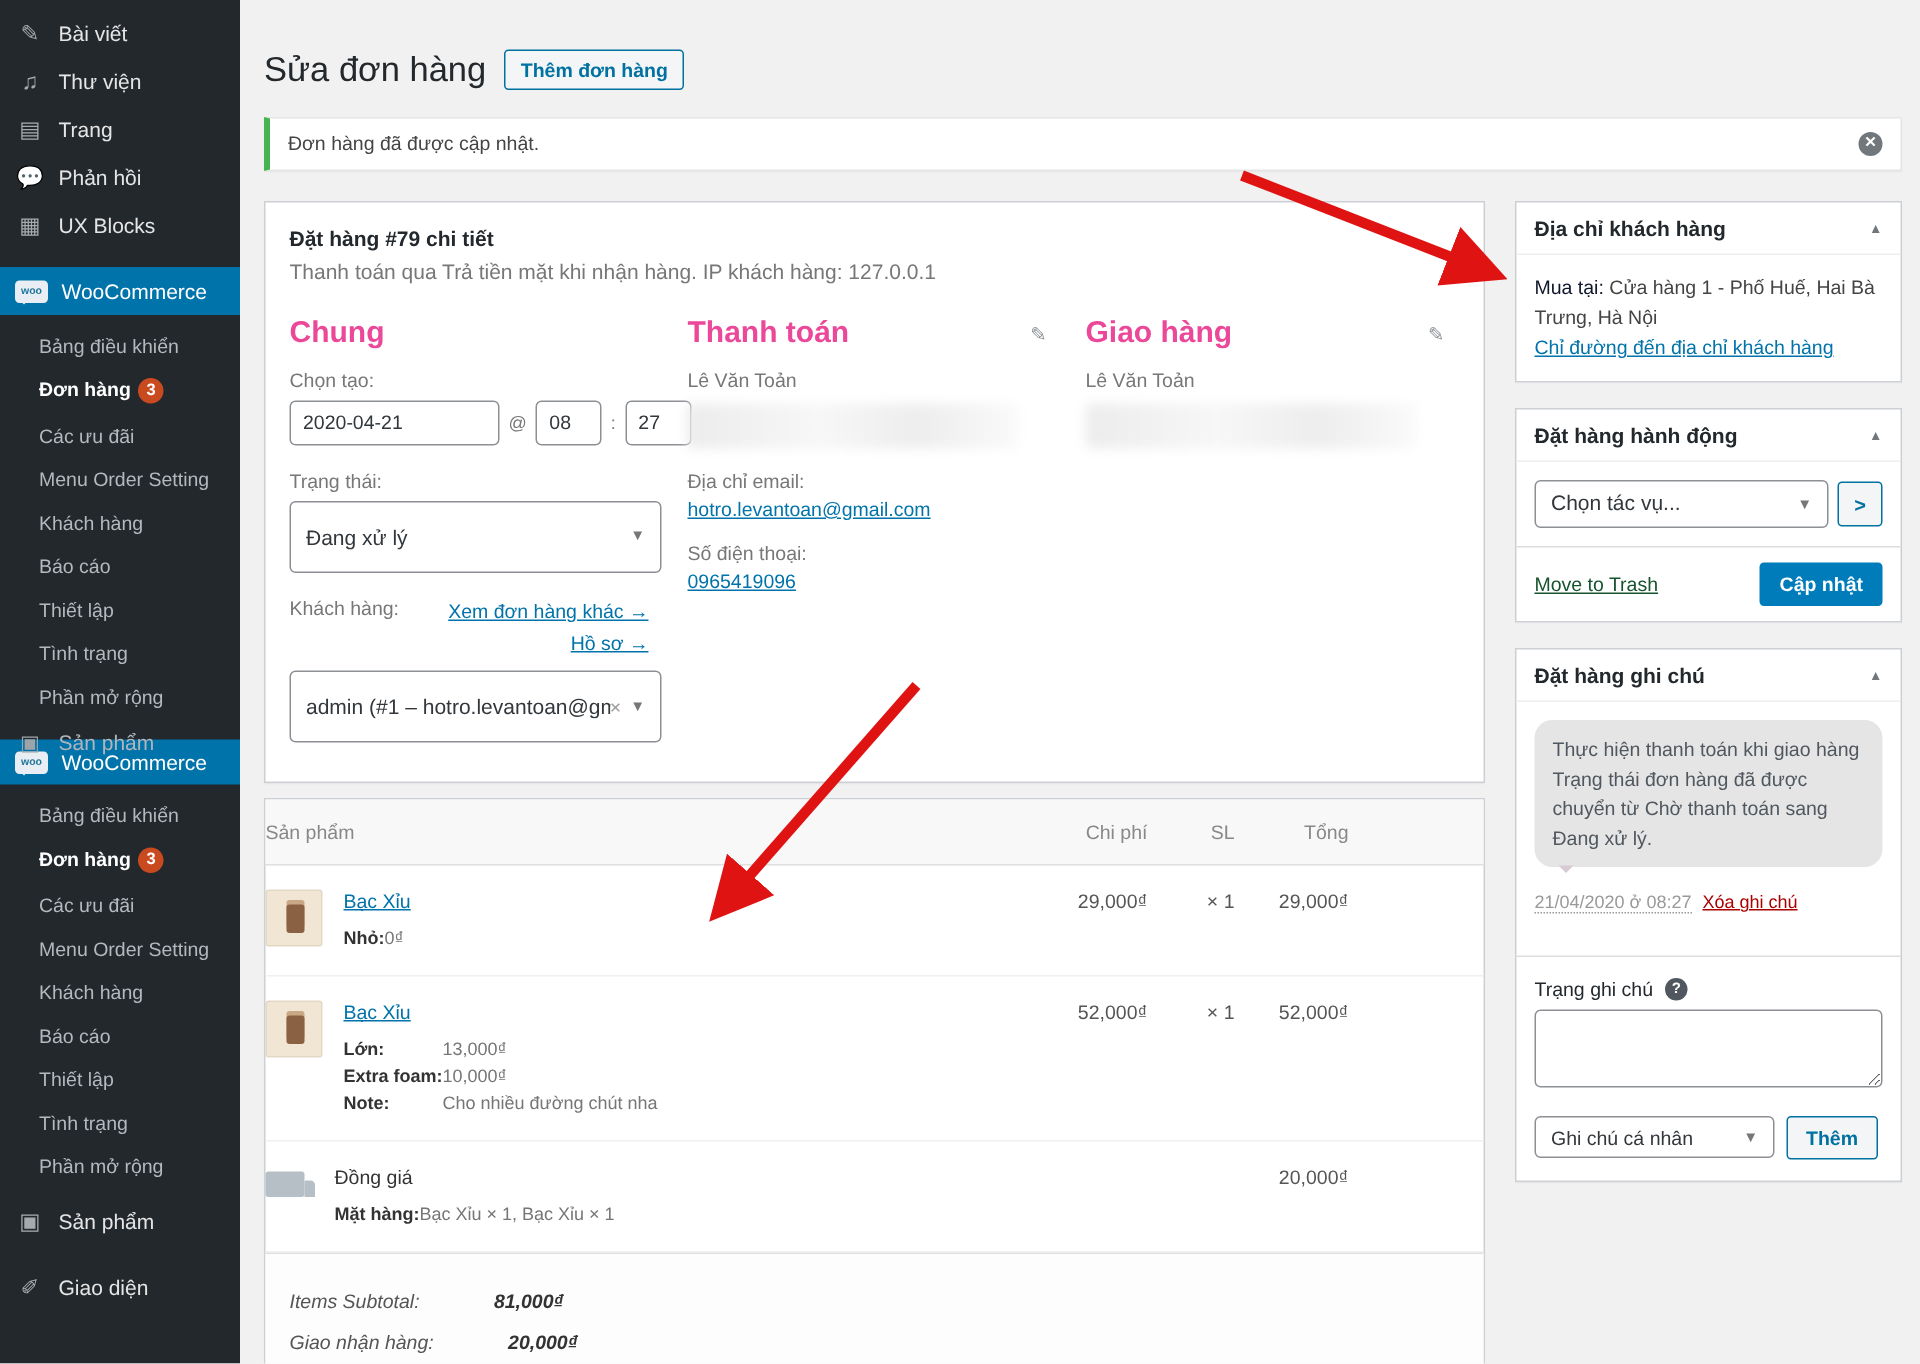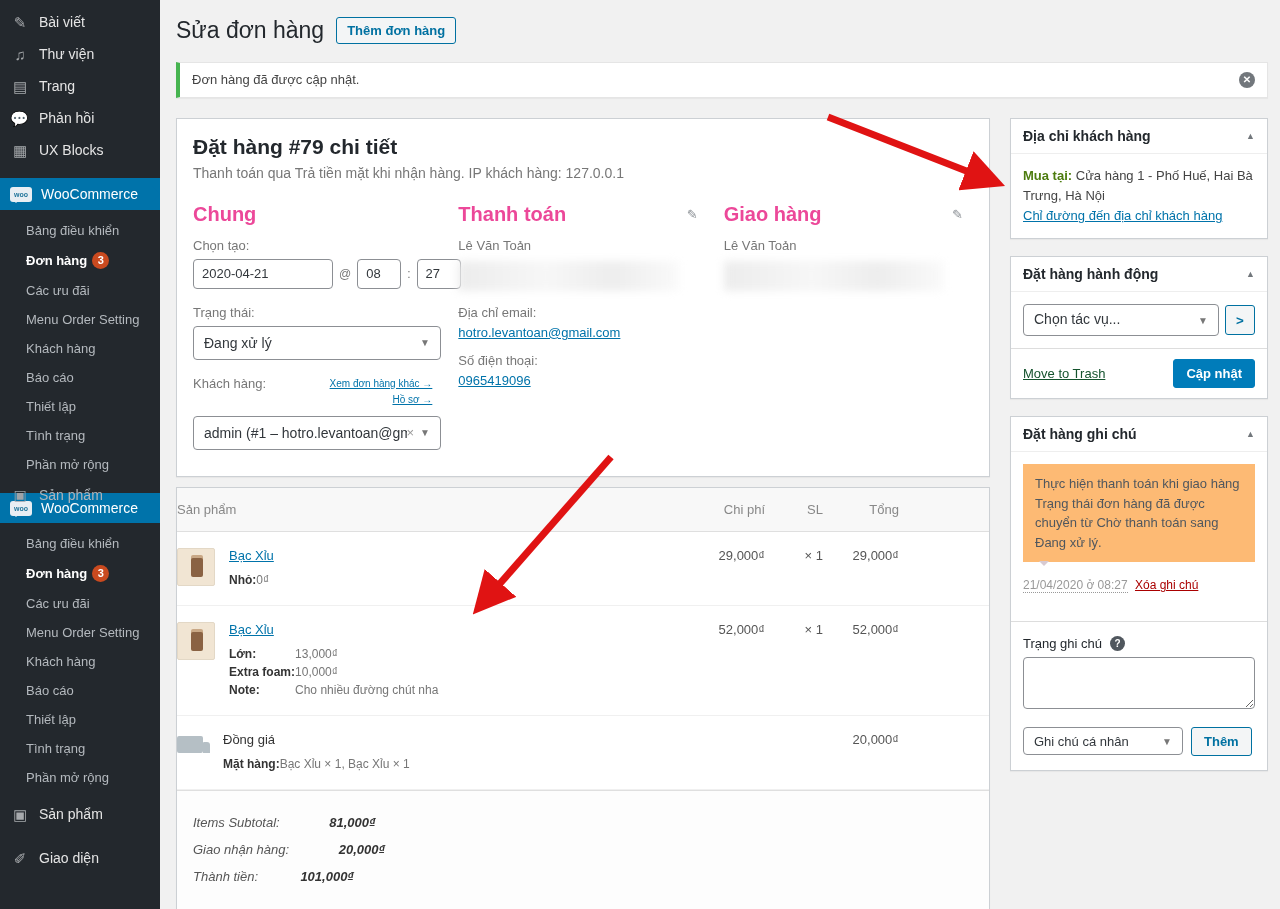--- a/index.html
+++ b/index.html
@@ -21,50 +21,50 @@
   .count-badge { display:inline-block; min-width:17px; height:17px; line-height:17px; border-radius:50%; background:#ca4a1f; color:#fff; font-size:11px; font-weight:bold; text-align:center; margin-left:5px; vertical-align:1px; }
   .glitch-wrap { position:relative; height:40px; margin-top:4px; }
   .glitch-products { position:absolute; top:0; left:0; right:0; display:flex; gap:9px; padding:4px 10px; color:#b0b5ba; z-index:2; }
   .glitch-products .mi { width:20px; text-align:center; color:#9ea3a8; }
   .glitch-wc { position:absolute; left:0; right:0; bottom:0; height:30px; display:flex; align-items:center; gap:9px; padding:0 10px; }
   .bars-icon { display:inline-flex; align-items:flex-end; gap:2px; height:13px; }
   .bars-icon i { display:block; width:3px; background:#a7aaad; }
   .bars-icon i:nth-child(1){height:6px;} .bars-icon i:nth-child(2){height:9px;} .bars-icon i:nth-child(3){height:13px;}
 
   
-  #main { flex:1; padding:0 12px 0 16px; position:relative; }
+  #main { flex:1; padding:0 12px 0 16px; position:relative;margin-top:16px; }
   .page-head { display:flex; align-items:center; gap:12px; padding-top:16px; }
   .page-title { font-size:23px; font-weight:400; color:#23282d; line-height:1.3; }
   .page-title-action { font-size:13px; padding:5px 10px; background:#f3f5f6; border:1px solid #0071a1; color:#0071a1; border-radius:3px; cursor:pointer; font-weight:600; }
   .notice { margin:16px 0 20px; background:#fff; border:1px solid #e5e5e5; border-left:4px solid #46b450; box-shadow:0 1px 1px rgba(0,0,0,.04); padding:9px 12px; display:flex; align-items:center; justify-content:space-between; font-size:13px; color:#444; }
   .dismiss-btn { width:16px; height:16px; border-radius:50%; background:#72777c; color:#fff; font-size:10px; line-height:16px; text-align:center; cursor:pointer; font-weight:bold; }
 
   .content-cols { display:flex; gap:20px; align-items:flex-start; }
   .col-left { flex:1; min-width:0; }
   .col-right { width:258px; min-width:258px; }
   .postbox { background:#fff; border:1px solid #ccd0d4; box-shadow:0 1px 1px rgba(0,0,0,.04); }
 
   
   .order-data { padding:16px 22px 26px 16px; margin-bottom:10px; }
-  .order-title { font-size:21px; font-weight:600; color:#23282d; margin-bottom:6px; }
+  .order-title { font-size:14px; font-weight:600; color:#23282d; margin-bottom:6px; }
   .order-subtitle { font-size:14px; color:#777; margin-bottom:22px; }
   .od-cols { display:flex; }
   .od-col { flex:1; padding-right:26px; min-width:0; }
   .od-heading-row { display:flex; align-items:center; justify-content:space-between; margin-bottom:12px; }
   .od-heading { font-size:20px; font-weight:bold; color:#ec4899; }
   .edit-pencil { color:#8a8f94; font-size:13px; cursor:pointer; }
   .field-label { font-size:13px; color:#777; margin:10px 0 6px; }
   .date-row { display:flex; align-items:center; gap:6px; }
   .txt-input { border:1px solid #8c8f94; border-radius:4px; height:30px; padding:0 8px; font-size:13px; color:#32373c; font-family:"Liberation Sans", sans-serif; background:#fff; }
   .w-date { width:140px; } .w-hm { width:44px; }
   .at-sep { color:#777; font-size:12px; }
-  .wcselect { display:flex; align-items:center; justify-content:space-between; border:1px solid #8c8f94; border-radius:4px; background:#fff; height:34px; padding:0 10px; font-size:14px; color:#32373c; width:248px; cursor:pointer; }
+  .wcselect { display:flex; align-items:center; justify-content:space-between; border:1px solid #8c8f94; border-radius:4px; background:#fff; height:48px; padding:0 10px; font-size:14px; color:#32373c; width:248px; cursor:pointer; }
   .sel-caret { color:#777; font-size:10px; }
   .cust-label-row { display:flex; justify-content:space-between; align-items:flex-start; margin:16px 0 2px; }
-  .cust-links { text-align:right; font-size:10px; line-height:1.6; }
+  .cust-links { text-align:right; font-size:13px; line-height:1.6; }
   a, .link { color:#0073aa; text-decoration:underline; cursor:pointer; }
   .sel2 { margin-top:8px; }
   .sel2-x { color:#999; margin-right:6px; font-size:13px; }
   .addr-name { font-size:13px; color:#777; margin-bottom:8px; }
   .blur-block { height:30px; border-radius:3px; background:linear-gradient(90deg,#ececec,#f7f7f7 40%,#ededed 70%,#fafafa); filter:blur(4px); margin-bottom:14px; width:92%; }
   .contact-label { font-size:13px; color:#777; margin:12px 0 3px; }
   .contact-link { font-size:13px; }
 
   
   .items-panel { margin-bottom:0; }
@@ -89,28 +89,28 @@
   .totals-row { display:flex; align-items:center; padding:6px 0;font-style:italic; }
   .totals-label { font-size:13px; color:#555; }
   .totals-value { font-size:13px; font-weight:bold; color:#333; width:96px; text-align:right; }
 
   
   .side-postbox { margin-bottom:17px; }
   .pb-header { display:flex; align-items:center; justify-content:space-between; padding:9px 12px; border-bottom:1px solid #eee; }
   .pb-title { font-size:14px; font-weight:bold; color:#23282d; }
   .pb-toggle { color:#72777c; font-size:9px; cursor:pointer; }
   .pb-body { padding:12px; font-size:13px; color:#444; line-height:1.55; }
-  .bold { font-weight:bold; color:#4d7c0f; }
+  .bold { font-weight:normal; color:#0f172a; }
   .actions-row { display:flex; gap:6px; align-items:center; }
   .action-select { flex:1; height:32px; width:auto; }
   .apply-btn { width:30px; height:30px; background:#f3f5f6; border:1px solid #0071a1; border-radius:3px; color:#0071a1; font-weight:bold; display:flex; align-items:center; justify-content:center; cursor:pointer; }
   .pb-footer { border-top:1px solid #ddd; padding:10px 12px; display:flex; align-items:center; justify-content:space-between; }
   .trash-link { color:#14532d; font-size:13px; text-decoration:underline; cursor:pointer; }
   .btn-primary { background:#007cba; border:1px solid #007cba; color:#fff; font-size:13px; font-weight:600; padding:6px 12px; border-radius:3px; cursor:pointer; }
-  .note-bubble { background:#fdba74; border-radius:0; padding:10px 12px; color:#50575e; font-size:13px; line-height:1.5; position:relative; margin-bottom:14px; }
+  .note-bubble { background:#e5e5e5; border-radius:12px; padding:10px 12px; color:#50575e; font-size:13px; line-height:1.5; position:relative; margin-bottom:14px; }
   .note-bubble::after { content:""; position:absolute; left:16px; bottom:-9px; border:5px solid transparent; border-top-color:#d7cad2; }
   .note-meta { font-size:12px; margin-bottom:14px; }
   .note-date { color:#999; border-bottom:1px dotted #999; cursor:pointer; }
   .note-delete { color:#a00; text-decoration:underline; cursor:pointer; margin-left:4px; }
   .add-note { border-top:1px solid #ddd; padding:14px 12px 14px; }
   .add-note-label-row { display:flex; align-items:center; gap:8px; margin-bottom:6px; }
   .add-note-label { font-size:13px; color:#23282d; }
   .help-icon { width:15px; height:15px; border-radius:50%; background:#50575e; color:#fff; font-size:10px; font-weight:bold; text-align:center; line-height:15px; cursor:pointer; }
   .note-textarea { width:100%; height:52px; border:1px solid #8c8f94; border-radius:4px; resize:vertical; font-family:"Liberation Sans", sans-serif; font-size:13px; padding:5px; margin-bottom:14px; }
   .note-type-row { display:flex; gap:8px; align-items:center; }

